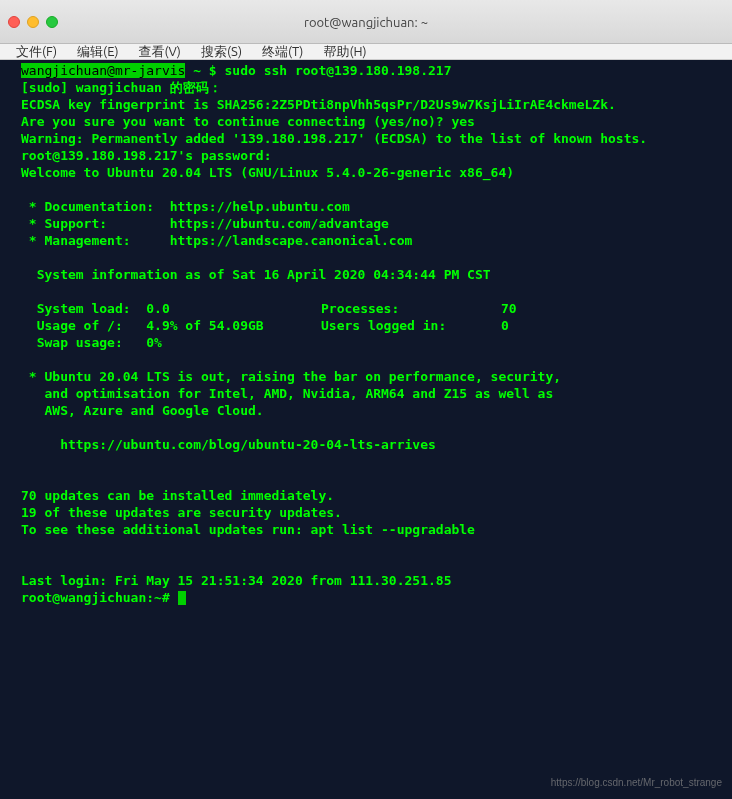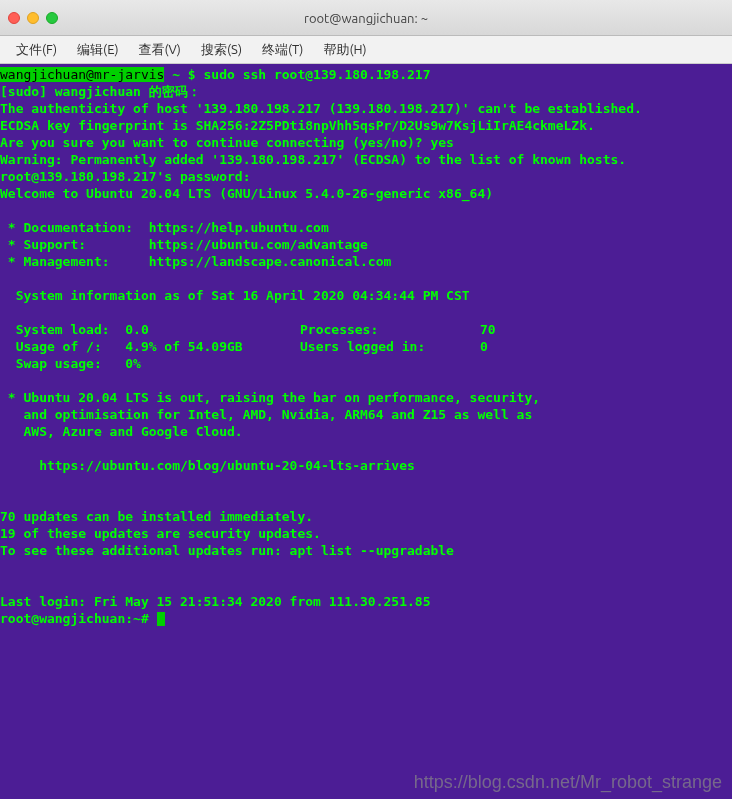--- a/index.html
+++ b/index.html
@@ -10,21 +10,21 @@
       height: 799px;
       overflow: hidden;
     }
     .window {
       display: flex;
       flex-direction: column;
       height: 100%;
       background: #fff;
     }
     .titlebar {
-      height: 36px;
+      height: 44px;
       background: linear-gradient(#e8e8e8, #d8d8d8);
       border-bottom: 1px solid #bbb;
       display: flex;
       align-items: center;
       padding: 0 8px;
       position: relative;
     }
     .traffic-lights {
       display: flex;
       gap: 7px;
@@ -39,37 +39,37 @@
     .max-btn { background: #27c93f; border: 1px solid #1aab29; }
     .title-text {
       position: absolute;
       left: 0; right: 0;
       text-align: center;
       font-size: 13px;
       color: #444;
       pointer-events: none;
     }
     .menubar {
-      height: 28px;
+      height: 16px;
       background: #f2f2f2;
       border-bottom: 1px solid #ccc;
       display: flex;
       align-items: center;
       padding: 0 6px;
       font-size: 13px;
       color: #333;
     }
     .menu-item {
       padding: 2px 10px;
       cursor: pointer;
     }
     .terminal {
       flex: 1;
-      background: #4c1d95;
-      padding: 2px 0;
+      background: #0f172a;
+      padding: 2px 21px;
       font-family: "DejaVu Sans Mono", "Menlo", "Consolas", monospace;
       font-size: 13px;
       line-height: 17px;
       color: #00d000;
       overflow: hidden;
       position: relative;
     }
     .line { white-space: pre-wrap; word-break: break-all; }
     .highlight { background: #00d000; color: #000; }
     .bold { font-weight: bold; color: #00ff00; }
@@ -79,21 +79,21 @@
       height: 14px;
       background: #00d000;
       vertical-align: text-bottom;
     }
     .watermark {
       position: absolute;
       bottom: 8px;
       right: 10px;
       color: #888;
       font-family: sans-serif;
-      font-size: 18px;
+      font-size: 10px;
       opacity: 0.7;
       text-align: right;
     }
   </style>
 </head>
 <body>
 
 <div class="window">
   <div class="titlebar">
     <div class="traffic-lights">
@@ -109,21 +109,20 @@
     <div class="menu-item">编辑(E)</div>
     <div class="menu-item">查看(V)</div>
     <div class="menu-item">搜索(S)</div>
     <div class="menu-item">终端(T)</div>
     <div class="menu-item">帮助(H)</div>
   </div>
 
   <div class="terminal">
     <div class="line"><span class="highlight">wangjichuan@mr-jarvis</span><span class="bold"> ~ $ </span><span class="bold">sudo ssh root@139.180.198.217</span></div>
     <div class="line bold">[sudo] wangjichuan 的密码：</div>
-    <div class="line bold">The authenticity of host '139.180.198.217 (139.180.198.217)' can't be established.</div>
     <div class="line bold">ECDSA key fingerprint is SHA256:2Z5PDti8npVhh5qsPr/D2Us9w7KsjLiIrAE4ckmeLZk.</div>
     <div class="line bold">Are you sure you want to continue connecting (yes/no)? yes</div>
     <div class="line bold">Warning: Permanently added '139.180.198.217' (ECDSA) to the list of known hosts.</div>
     <div class="line bold">root@139.180.198.217's password:</div>
     <div class="line bold">Welcome to Ubuntu 20.04 LTS (GNU/Linux 5.4.0-26-generic x86_64)</div>
     <div class="line">&nbsp;</div>
     <div class="line bold"><span> * Documentation:  </span><span>https://help.ubuntu.com</span></div>
     <div class="line bold"><span> * Support:        </span><span>https://ubuntu.com/advantage</span></div>
     <div class="line bold"><span> * Management:     </span><span>https://landscape.canonical.com</span></div>
     <div class="line">&nbsp;</div>

